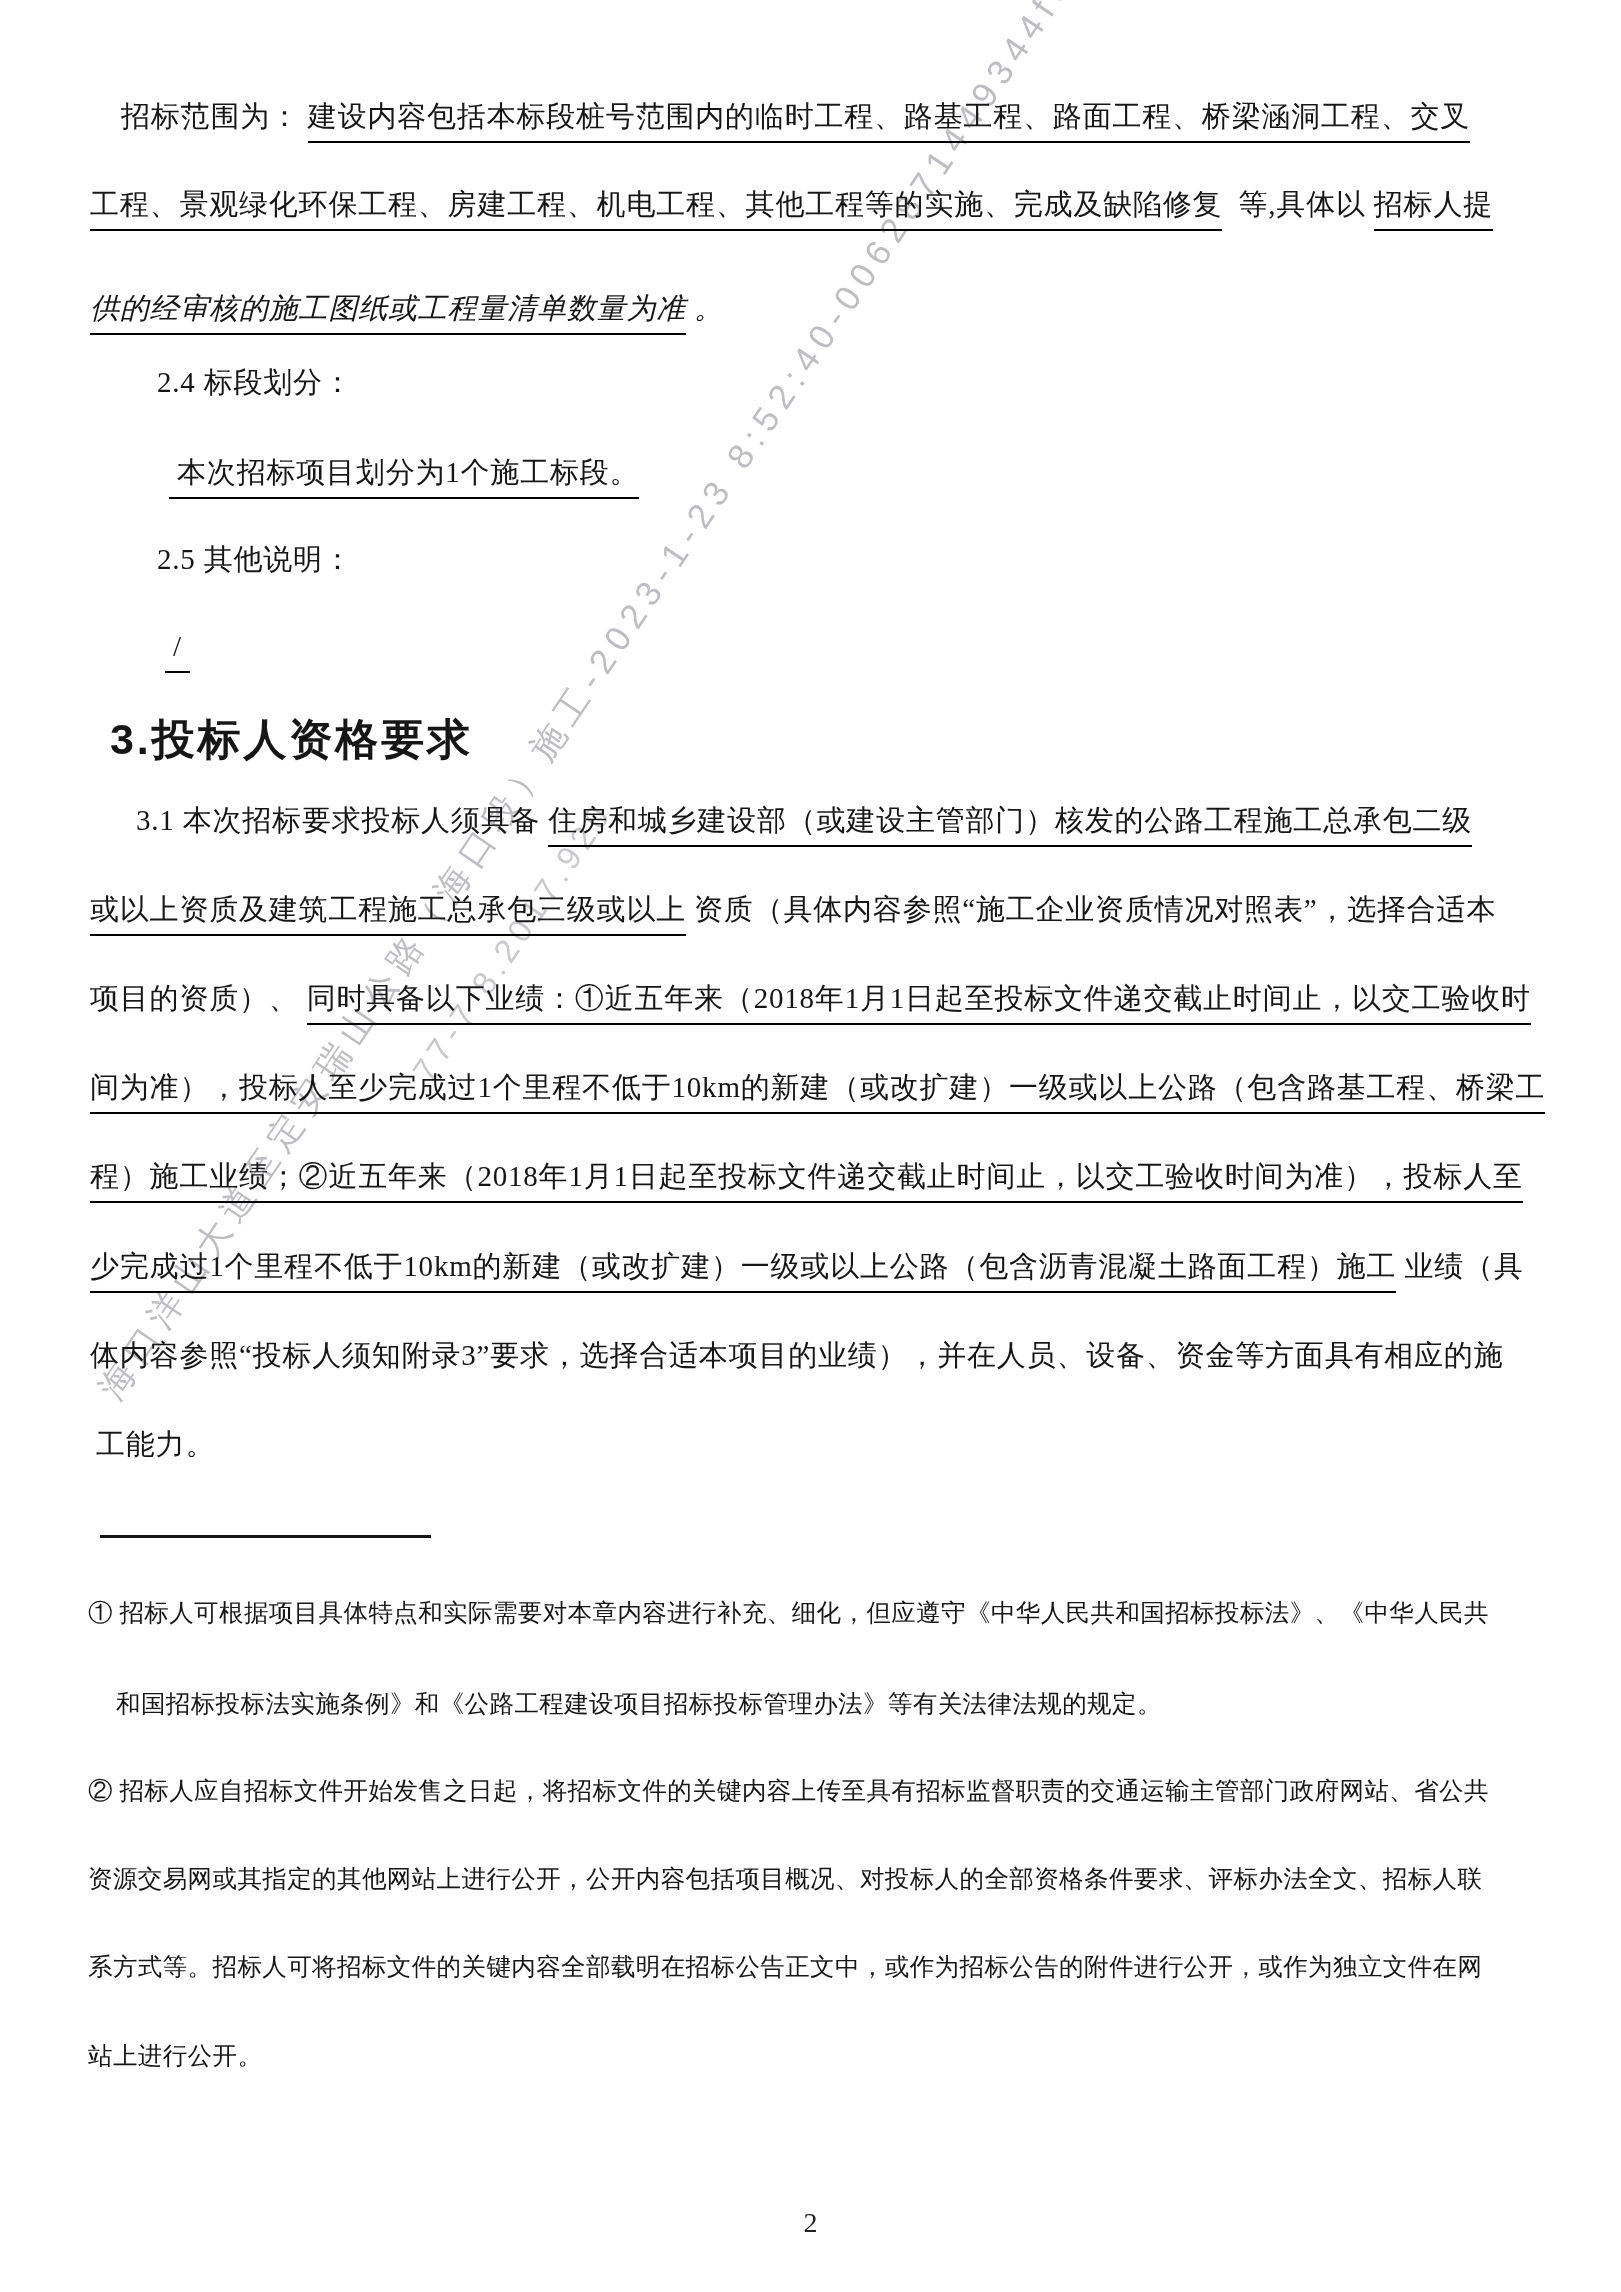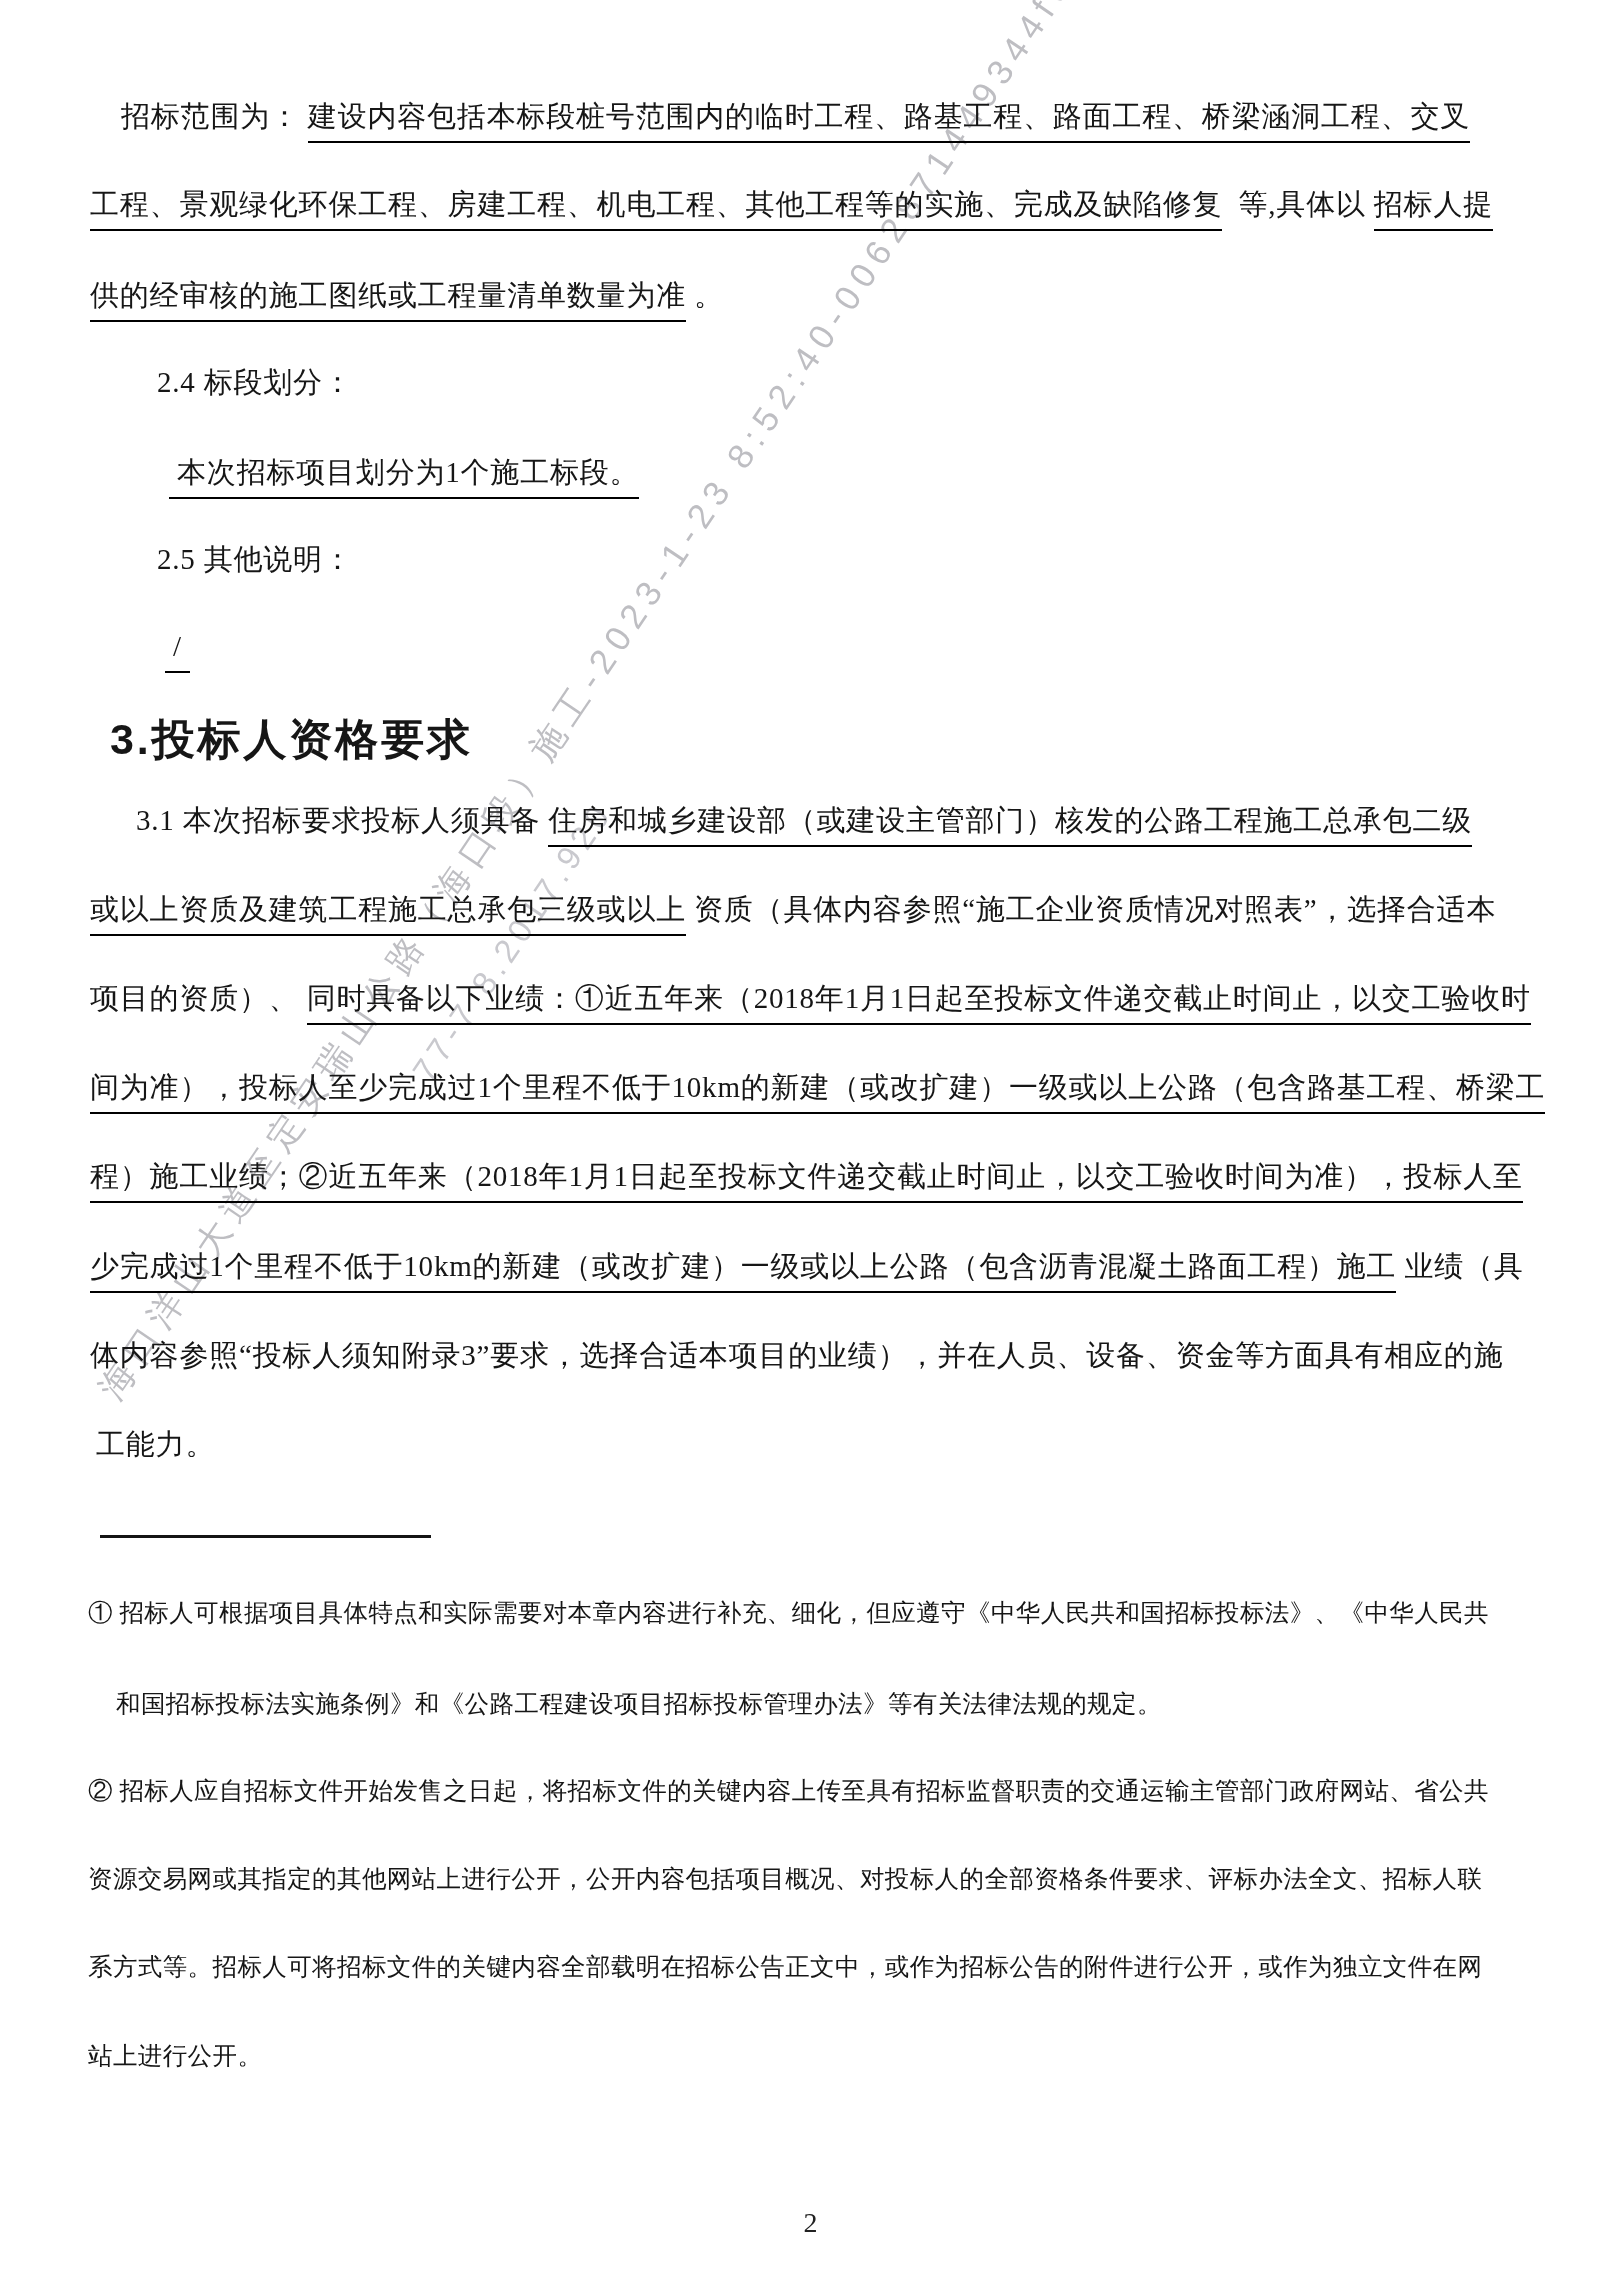--- a/index.html
+++ b/index.html
@@ -62,21 +62,21 @@
 </style>
 </head>
 <body>
 
 <div class="page">
   <div class="wm wm1">海口洋山大道至定安瑞山公路（海口段）施工-2023-1-23 8:52:40-0062871449344f9a51906778ab6a5</div>
   <div class="wm wm2">77-7 8.2017.920</div>
   <div class="content">
       <div class="line body" style="top: 102px; left: 121px;"><span class="seg">招标范围为： </span><span class="seg u">建设内容包括本标段桩号范围内的临时工程、路基工程、路面工程、桥梁涵洞工程、交叉</span></div>
       <div class="line body" style="top: 190px; left: 90px;"><span class="seg u">工程、景观绿化环保工程、房建工程、机电工程、其他工程等的实施、完成及缺陷修复</span><span class="seg">  等,具体以 </span><span class="seg u">招标人提</span></div>
-      <div class="line body" style="top: 281px; left: 90px;"><span class="seg u">供的经审核的施工图纸或工程量清单数量为准</span><span class="seg"> 。</span></div>
+      <div class="line body" style="top: 294px; left: 90px; font-style: italic;"><span class="seg u">供的经审核的施工图纸或工程量清单数量为准</span><span class="seg"> 。</span></div>
       <div class="line body" style="top: 368px; left: 157px;"><span class="seg">2.4 标段划分：</span></div>
       <div class="line body" style="top: 458px; left: 169px;"><span class="seg u"> 本次招标项目划分为1个施工标段。</span></div>
       <div class="line body" style="top: 545px; left: 157px;"><span class="seg">2.5 其他说明：</span></div>
       <div class="line body" style="top: 632px; left: 165px;"><span class="seg u"> / </span></div>
       <div class="line h1" style="top: 718px; left: 86px;"><span class="seg">3.投标人资格要求</span></div>
       <div class="line body" style="top: 806px; left: 108px; margin-left: 28px;"><span class="seg">3.1 本次招标要求投标人须具备 </span><span class="seg u">住房和城乡建设部（或建设主管部门）核发的公路工程施工总承包二级</span></div>
       <div class="line body" style="top: 895px; left: 90px;"><span class="seg u">或以上资质及建筑工程施工总承包三级或以上</span><span class="seg"> 资质（具体内容参照“施工企业资质情况对照表”，选择合适本</span></div>
       <div class="line body" style="top: 984px; left: 90px;"><span class="seg">项目的资质）、 </span><span class="seg u">同时具备以下业绩：①近五年来（2018年1月1日起至投标文件递交截止时间止，以交工验收时</span></div>
       <div class="line body" style="top: 1073px; left: 90px;"><span class="seg u">间为准），投标人至少完成过1个里程不低于10km的新建（或改扩建）一级或以上公路（包含路基工程、桥梁工</span></div>
       <div class="line body" style="top: 1162px; left: 90px;"><span class="seg u">程）施工业绩；②近五年来（2018年1月1日起至投标文件递交截止时间止，以交工验收时间为准），投标人至</span></div>

